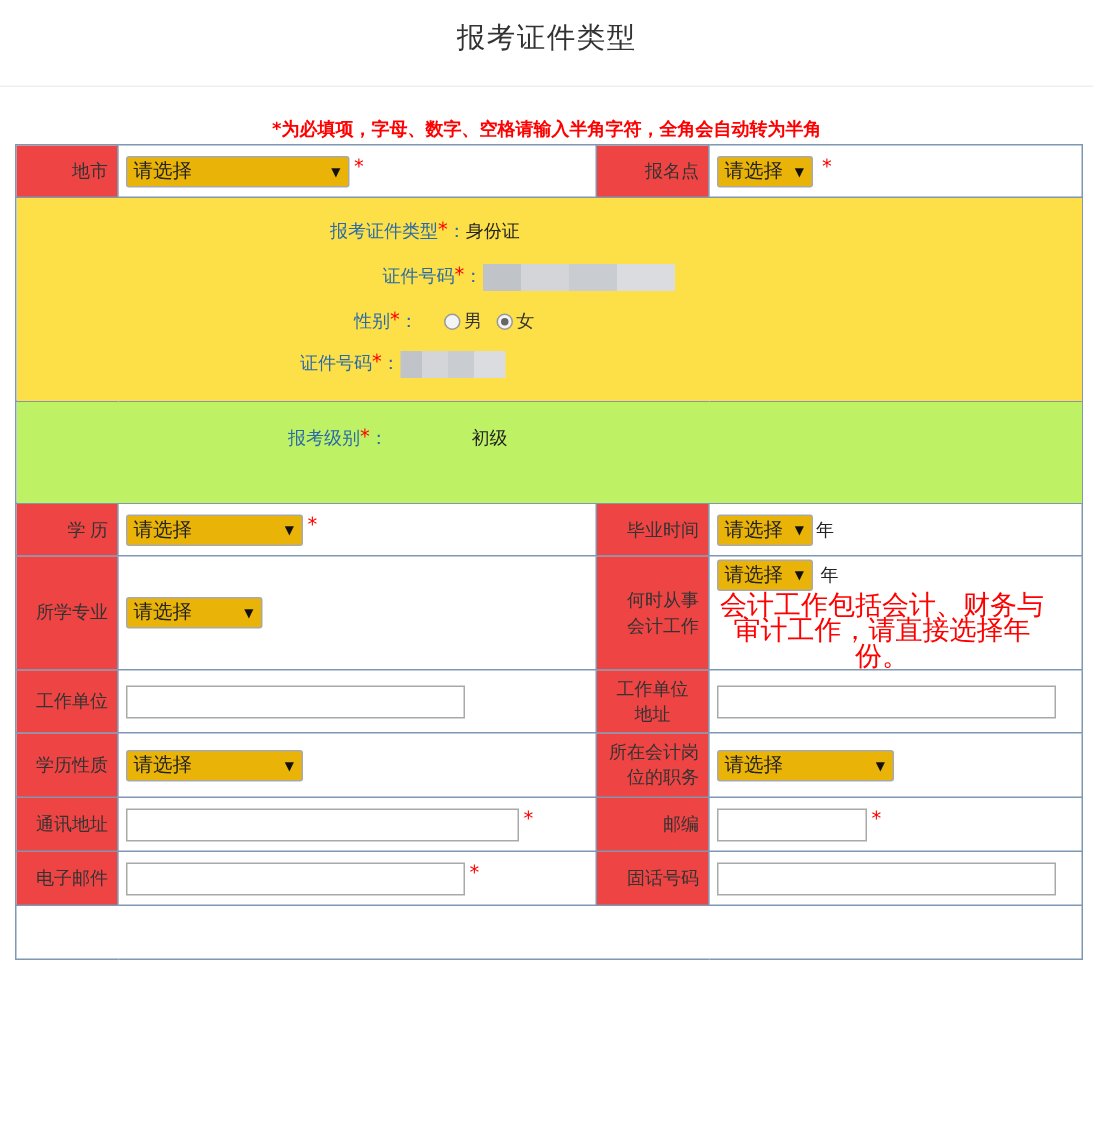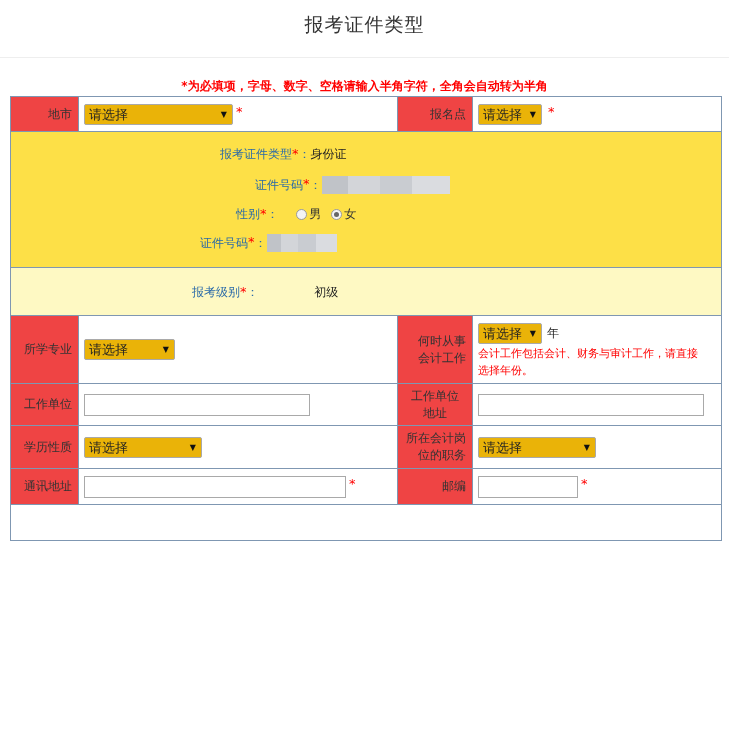--- a/index.html
+++ b/index.html
@@ -13,32 +13,32 @@
   .form-table { position: absolute; top: 96px; left: 10px; width: 711px; border-collapse: collapse; table-layout: fixed; }
   .form-table td { border: 1px solid #7f97b2; font-size: 12px; vertical-align: middle; }
   .lbl { background: #ef4444; text-align: right; padding-right: 6px; color: #333; line-height: 17px; font-family: Liberation Serif, serif; }
   .val { background: #fff; padding-left: 5px; }
 
   .sel { display: inline-block; position: relative; height: 21px; border: 1px solid #a9a9a9; border-radius: 2px; background: #eab308; vertical-align: middle; font-size: 13px; line-height: 19px; padding-left: 4px; color: #222; }
   .sel .arrow { position: absolute; right: 5px; top: 0; font-size: 8px; color: #111; }
   .inp { display: inline-block; height: 22px; border: 1px solid #a9a9a9; background: #fff; vertical-align: middle; }
   .req { color: #ff0000; font-size: 13px; vertical-align: top; margin-left: 3px; }
   .unit { font-size: 12px; color: #222; margin-left: 2px; vertical-align: middle; }
-  .red-note { color: #ff0000; font-size: 11px; line-height: 17px; }
+  .red-note { color: #ff0000; font-size: 18px; line-height: 17px; text-align: center; }
 
   .blur { display: inline-block; height: 18px; vertical-align: middle; background: linear-gradient(90deg,#c0c3c8 0,#c0c3c8 20%,#d3d5d9 20%,#d3d5d9 45%,#c9ccd1 45%,#c9ccd1 70%,#dadce0 70%); }
 
   .id-block { background: #fde047; position: relative; height: 136px; }
   .id-row { position: absolute; font-size: 12px; }
   .id-label { color: #2a6aa8; }
   .id-val { color: #222; }
   .radio { display: inline-block; width: 11px; height: 11px; border: 1px solid #9a9a9a; border-radius: 50%; background: #f4f4f4; vertical-align: middle; position: relative; margin-right: 2px; }
   .radio.checked::after { content: ""; position: absolute; left: 2px; top: 2px; width: 5px; height: 5px; border-radius: 50%; background: #666; }
 
-  .level-block { background: #fef9c3; position: relative; height: 48px; }
+  .level-block { background: #bef264; position: relative; height: 68px; }
   .empty-row { height: 36px; background: #fff; }
 </style>
 </head>
 <body>
 
 <div class="page-title">报考证件类型</div>
 <div class="title-divider"></div>
 <div class="notice">*为必填项，字母、数字、空格请输入半角字符，全角会自动转为半角</div>
 
 <table class="form-table">
@@ -89,20 +89,36 @@
 
   <tr>
     <td colspan="4" class="level-block">
       <div class="id-row" style="top:16px; left:181px">
         <span class="id-label">报考级别</span><span class="req" style="margin-left:0">*</span><span class="id-label">：</span>
         <span class="id-val" style="margin-left:52px">初级</span>
       </div>
     </td>
   </tr>
 
+  <tr style="height:35px">
+    <td class="lbl">学 历</td>
+    <td class="val">
+      <span class="sel" style="width:118px">
+        <span>请选择</span>
+        <span class="arrow">▼</span>
+      </span><span class="req">*</span>
+    </td>
+    <td class="lbl">毕业时间</td>
+    <td class="val">
+      <span class="sel" style="width:64px">
+        <span>请选择</span>
+        <span class="arrow">▼</span>
+      </span><span class="unit">年</span>
+    </td>
+  </tr>
 
 
   <tr style="height:68px">
     <td class="lbl">所学专业</td>
     <td class="val">
       <span class="sel" style="width:91px">
         <span>请选择</span>
         <span class="arrow">▼</span>
       </span>
     </td>
@@ -143,18 +159,24 @@
     </td>
   </tr>
 
   <tr style="height:36px">
     <td class="lbl">通讯地址</td>
     <td class="val"><span class="inp" style="width:262px"></span><span class="req">*</span></td>
     <td class="lbl">邮编</td>
     <td class="val"><span class="inp" style="width:100px"></span><span class="req">*</span></td>
   </tr>
 
+  <tr style="height:36px">
+    <td class="lbl">电子邮件</td>
+    <td class="val"><span class="inp" style="width:226px"></span><span class="req">*</span></td>
+    <td class="lbl">固话号码</td>
+    <td class="val"><span class="inp" style="width:226px"></span></td>
+  </tr>
 
   <tr>
     <td colspan="4" class="empty-row"></td>
   </tr>
 </tbody>
   </table>
 
 </body></html>

